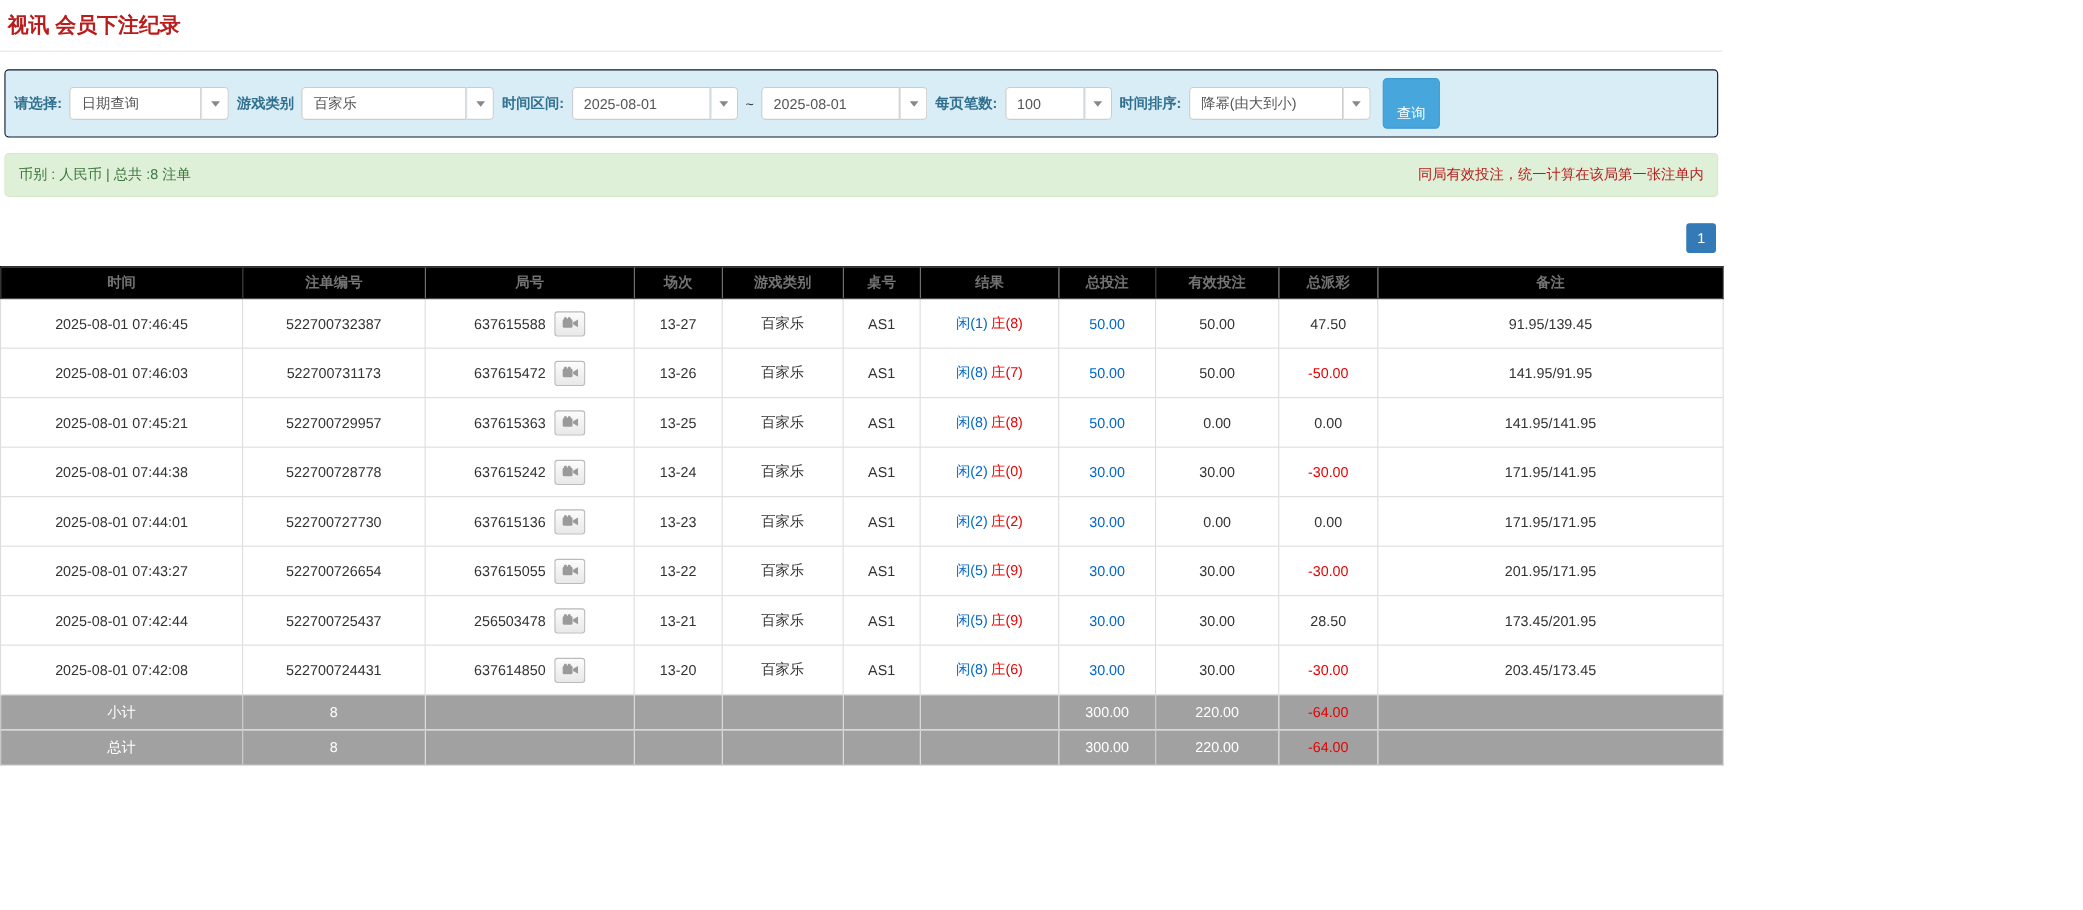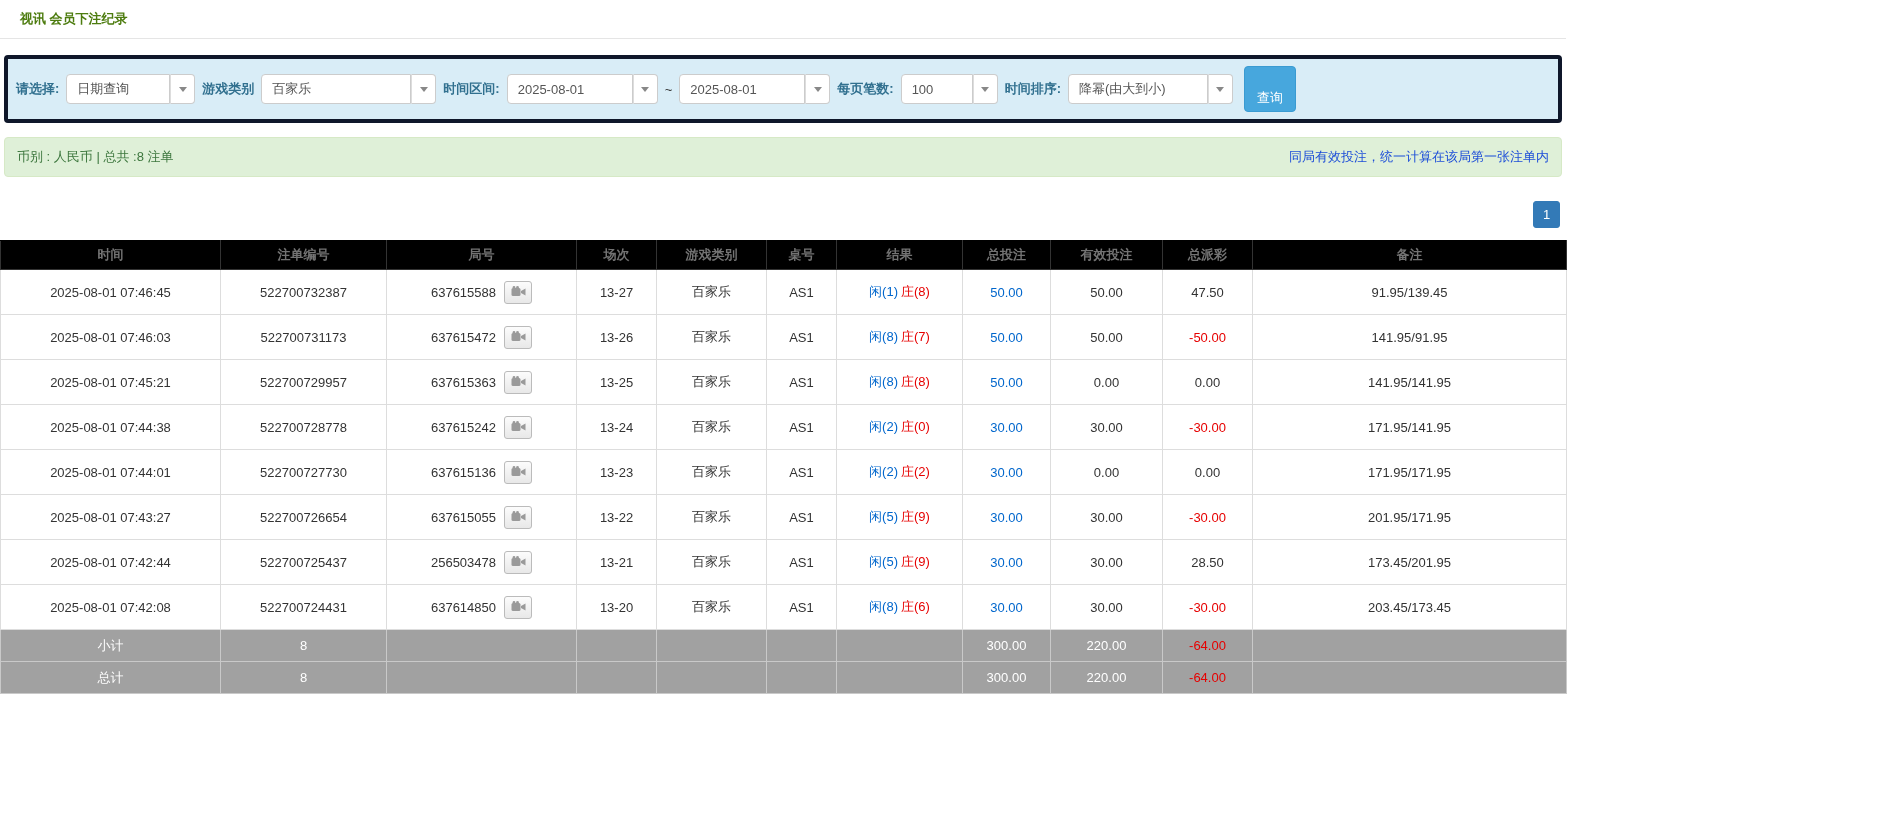--- a/index.html
+++ b/index.html
@@ -8,32 +8,32 @@
     font-family: "Liberation Sans", "DejaVu Sans", sans-serif;
     color: #333;
     width: 1894px;
     height: 827px;
     overflow: hidden;
     position: relative;
   }
   .container { width: 1566px; padding-top: 6px; }
 
   .page-title {
-    font-size: 13px;
+    font-size: 19px;
     font-weight: bold;
-    color: #4d7c0f;
-    padding: 4px 6px 10px 20px;
+    color: #b91c1c;
+    padding: 4px 6px 10px 7px;
   }
   .title-rule { border: none; border-top: 1px solid #e5e5e5; margin: 0 0 16px 0; }
 
   
   .filter-bar {
     margin: 0 4px;
     background: #d9edf7;
-    border: 4px solid #0f172a;
+    border: 1px solid #0f172a;
     border-radius: 4px;
     padding: 7px 8px;
     display: flex;
     align-items: center;
     gap: 7px;
     font-size: 13px;
     white-space: nowrap;
   }
   .filter-label { color: #31708f; font-weight: bold; }
   .combo { display: inline-flex; height: 30px; }
@@ -57,21 +57,21 @@
     align-items: center;
     justify-content: center;
     cursor: pointer;
   }
   .caret {
     width: 0; height: 0;
     border-left: 4px solid transparent;
     border-right: 4px solid transparent;
     border-top: 5px solid #888;
   }
-  .w-query { width: 104px; }
+  .w-query { width: 120px; }
   .w-game  { width: 150px; }
   .w-date  { width: 126px; }
   .w-size  { width: 72px; }
   .w-sort  { width: 140px; }
   .tilde { color: #333; }
   .search-btn {
     margin-left: 4px;
     background: #47a7dd;
     border: 1px solid #3a9bd2;
     color: #fff;
@@ -88,21 +88,21 @@
     background: #dff0d8;
     border: 1px solid #d6e9c6;
     border-radius: 4px;
     padding: 10px 12px;
     display: flex;
     justify-content: space-between;
     align-items: center;
     font-size: 13px;
   }
   .summary-left { color: #3c763d; }
-  .summary-right { color: #1d4ed8; margin-left: 43px; }
+  .summary-right { color: #b91c1c; margin-left: 43px; }
 
   
   .pagination-row {
     display: flex;
     justify-content: flex-end;
     margin: 24px 6px 12px 0;
   }
   .pagination-row.bottom { margin: 148px 6px 0 0; }
   .page-btn {
     min-width: 27px;

